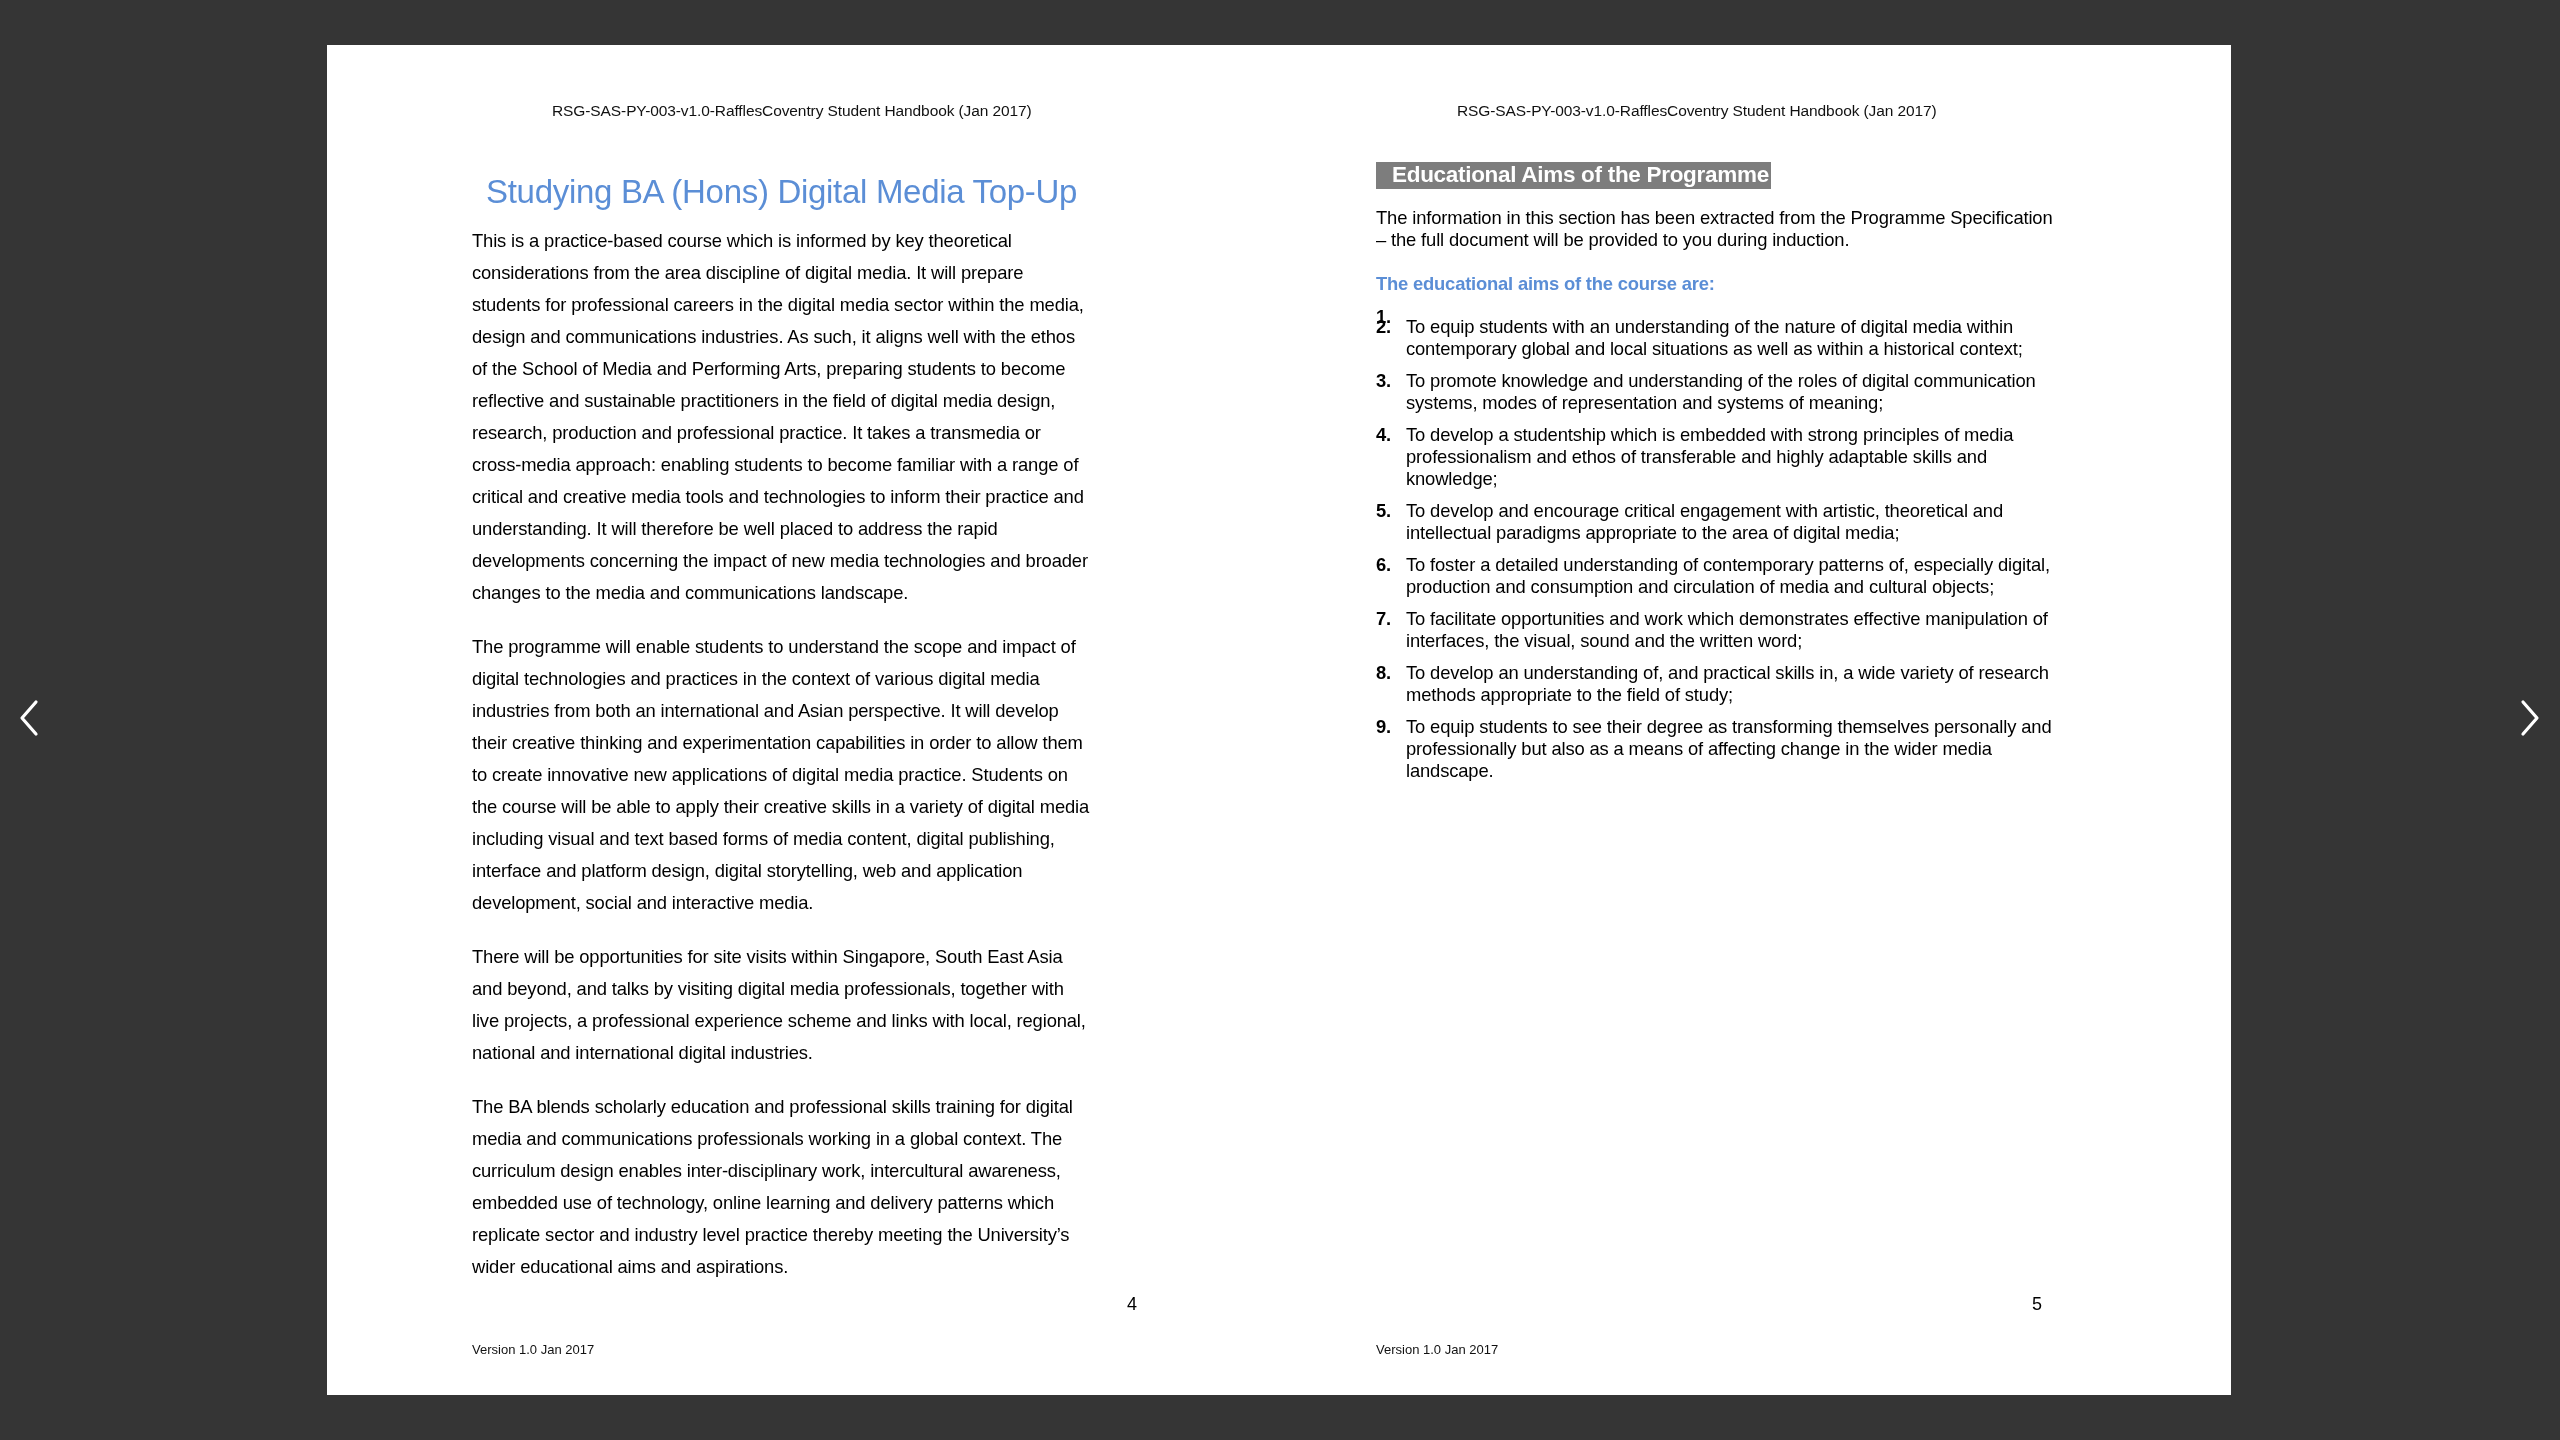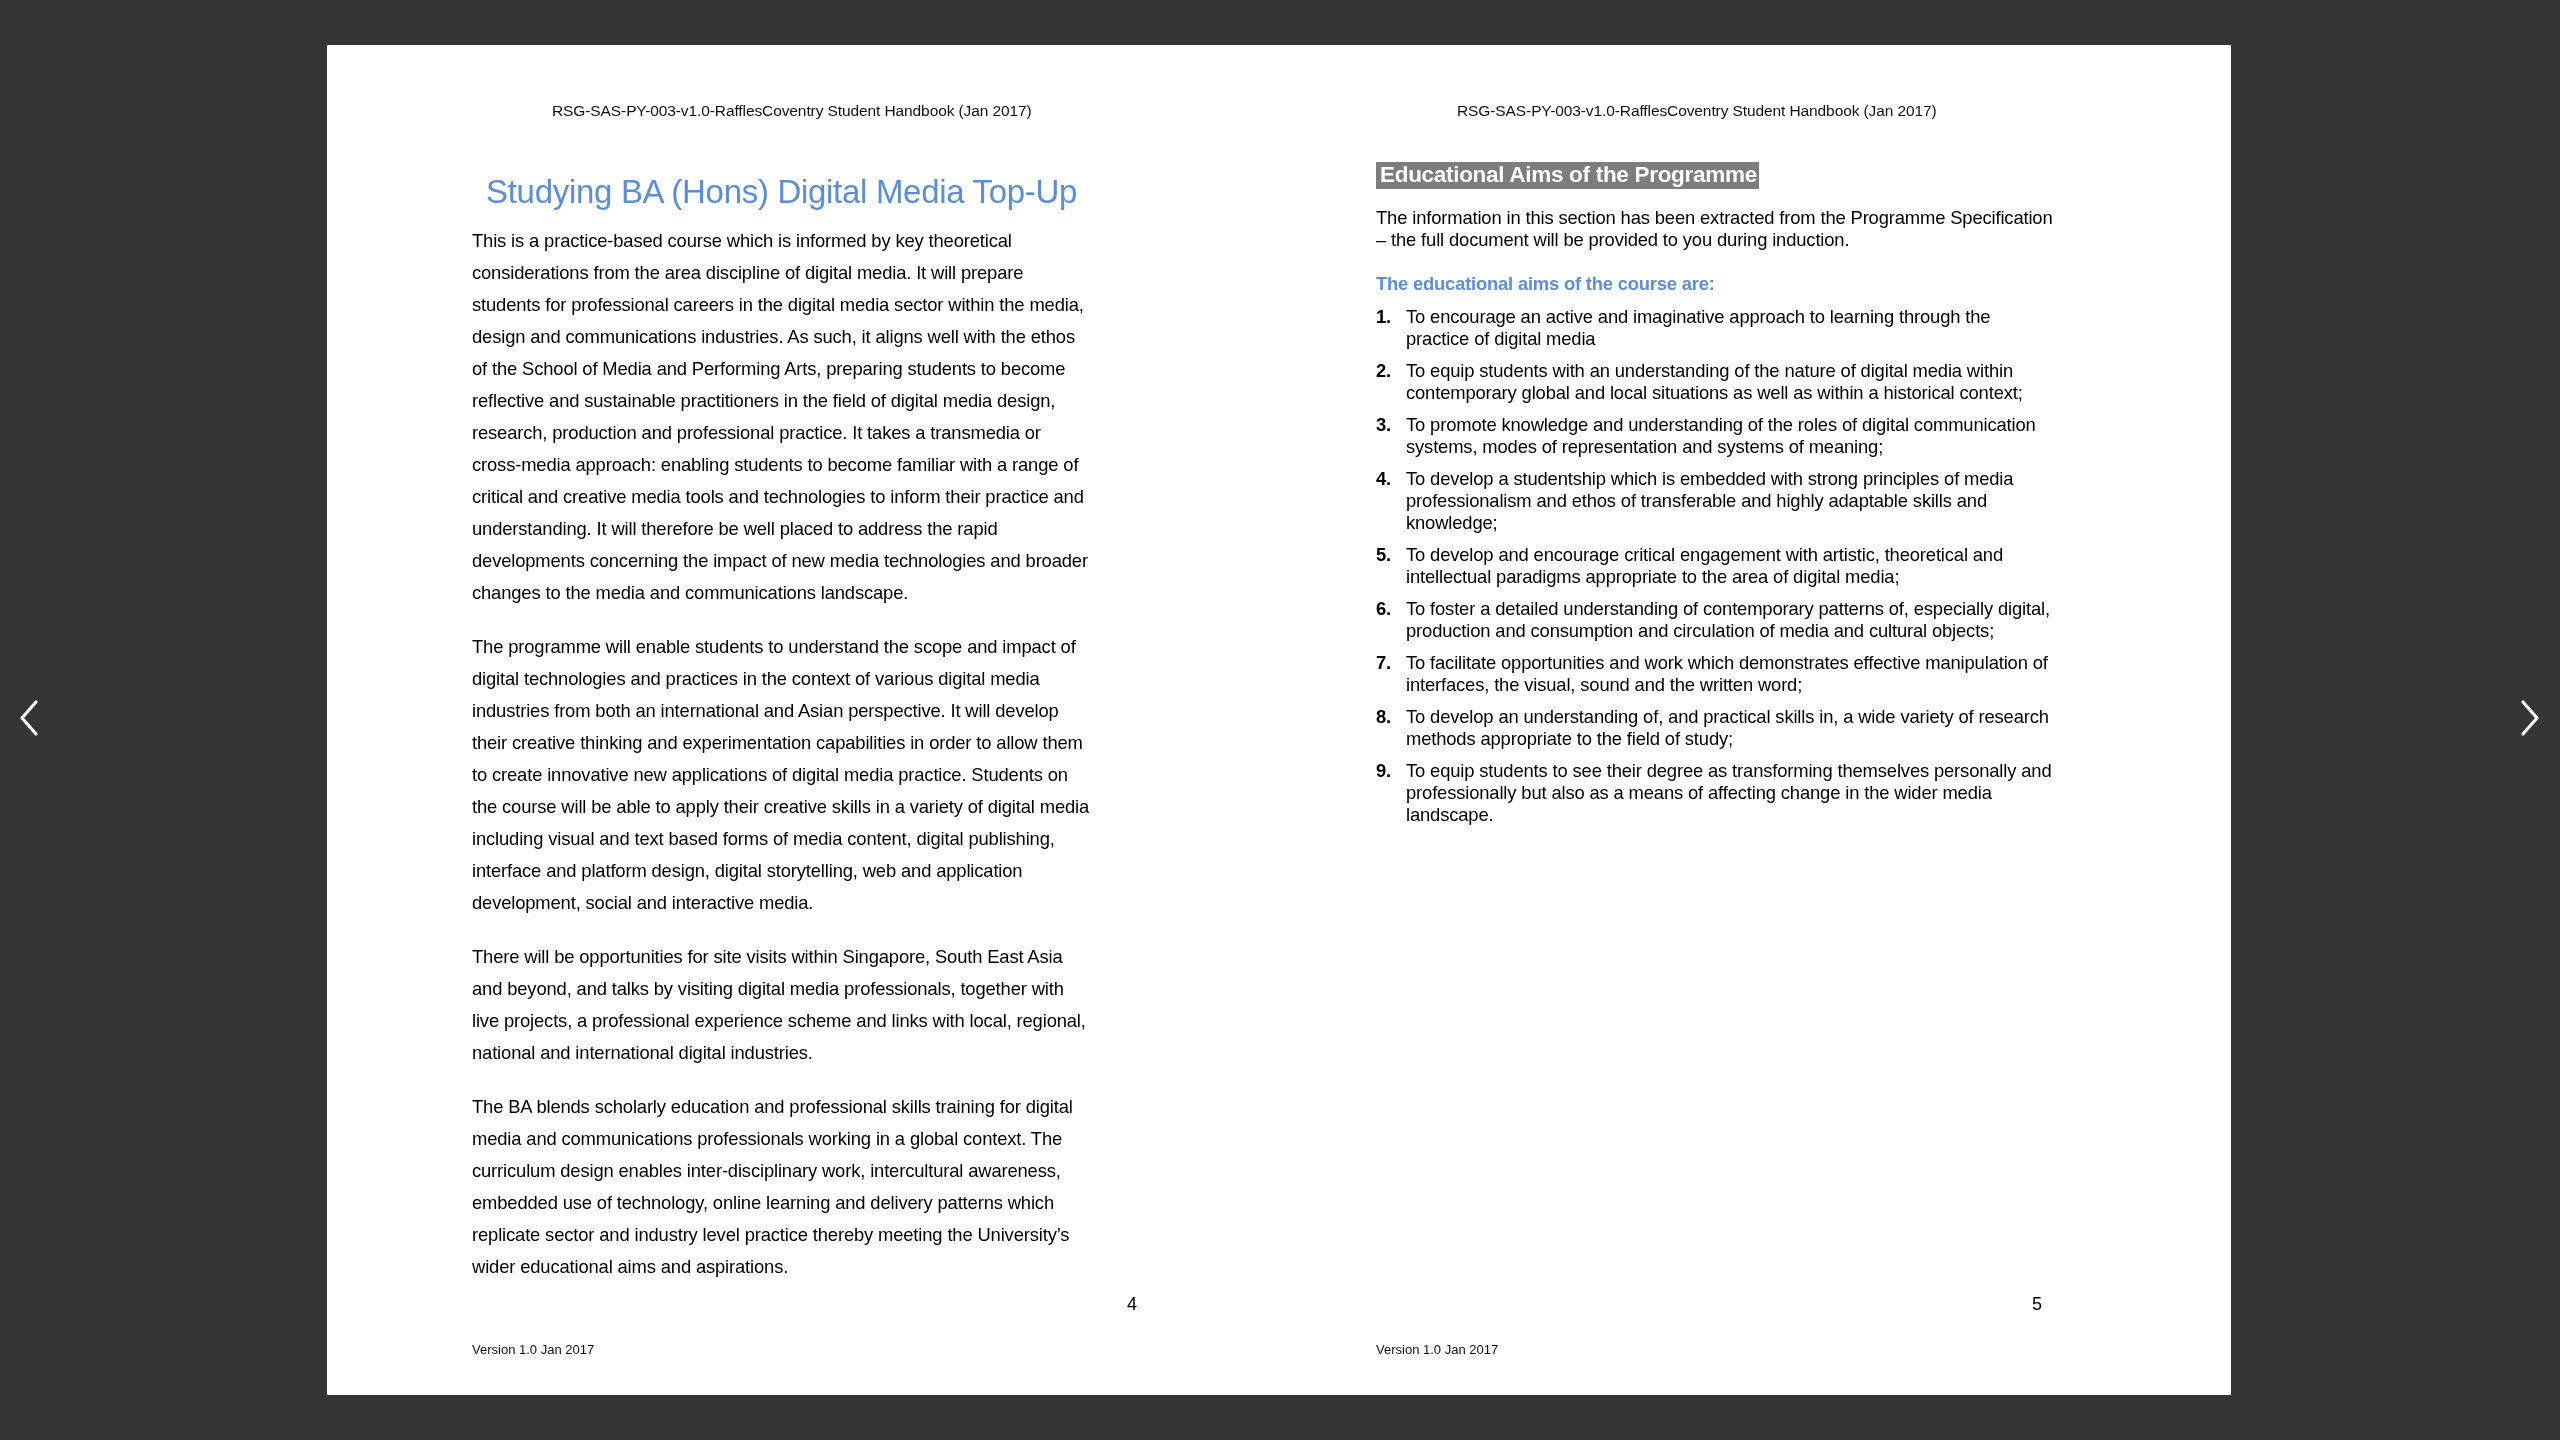--- a/index.html
+++ b/index.html
@@ -68,21 +68,21 @@
     }
     .body-text p {
       margin: 0 0 22px 0;
     }
 
     .section-heading {
       position: absolute;
       left: 97px;
       top: 117px;
       margin: 0;
-      padding: 1px 2px 2px 4px;
+      padding: 1px 2px 2px 16px;
       background: #7d7d7d;
       color: #ffffff;
       font-size: 22.5px;
       font-weight: bold;
       white-space: nowrap;
       letter-spacing: -0.3px;
       line-height: 24px;
     }
 
     .intro-text {
@@ -191,21 +191,21 @@
       <div class="footer-version">Version 1.0 Jan 2017</div>
       <div class="page-number">4</div>
     </div>
 
     <div class="page right">
       <div class="running-header">RSG-SAS-PY-003-v1.0-RafflesCoventry Student Handbook (Jan 2017)</div>
       <h2 class="section-heading">Educational Aims of the Programme</h2>
       <p class="intro-text">The information in this section has been extracted from the Programme Specification – the full document will be provided to you during induction.</p>
       <h3 class="subheading">The educational aims of the course are:</h3>
       <ol class="aims-list">
-        <li><span class="num">1.</span><span>To encourage an active and imaginative approach to learning through the practice of digital media</span></li>
+        <li><span class="num">1.</span></li>
         <li><span class="num">2.</span><span>To equip students with an understanding of the nature of digital media within contemporary global and local situations as well as within a historical context;</span></li>
         <li><span class="num">3.</span><span>To promote knowledge and understanding of the roles of digital communication systems, modes of representation and systems of meaning;</span></li>
         <li><span class="num">4.</span><span>To develop a studentship which is embedded with strong principles of media professionalism and ethos of transferable and highly adaptable skills and knowledge;</span></li>
         <li><span class="num">5.</span><span>To develop and encourage critical engagement with artistic, theoretical and intellectual paradigms appropriate to the area of digital media;</span></li>
         <li><span class="num">6.</span><span>To foster a detailed understanding of contemporary patterns of, especially digital, production and consumption and circulation of media and cultural objects;</span></li>
         <li><span class="num">7.</span><span>To facilitate opportunities and work which demonstrates effective manipulation of interfaces, the visual, sound and the written word;</span></li>
         <li><span class="num">8.</span><span>To develop an understanding of, and practical skills in, a wide variety of research methods appropriate to the field of study;</span></li>
         <li><span class="num">9.</span><span>To equip students to see their degree as transforming themselves personally and professionally but also as a means of affecting change in the wider media landscape.</span></li>
       </ol>
       <div class="footer-version">Version 1.0 Jan 2017</div>

